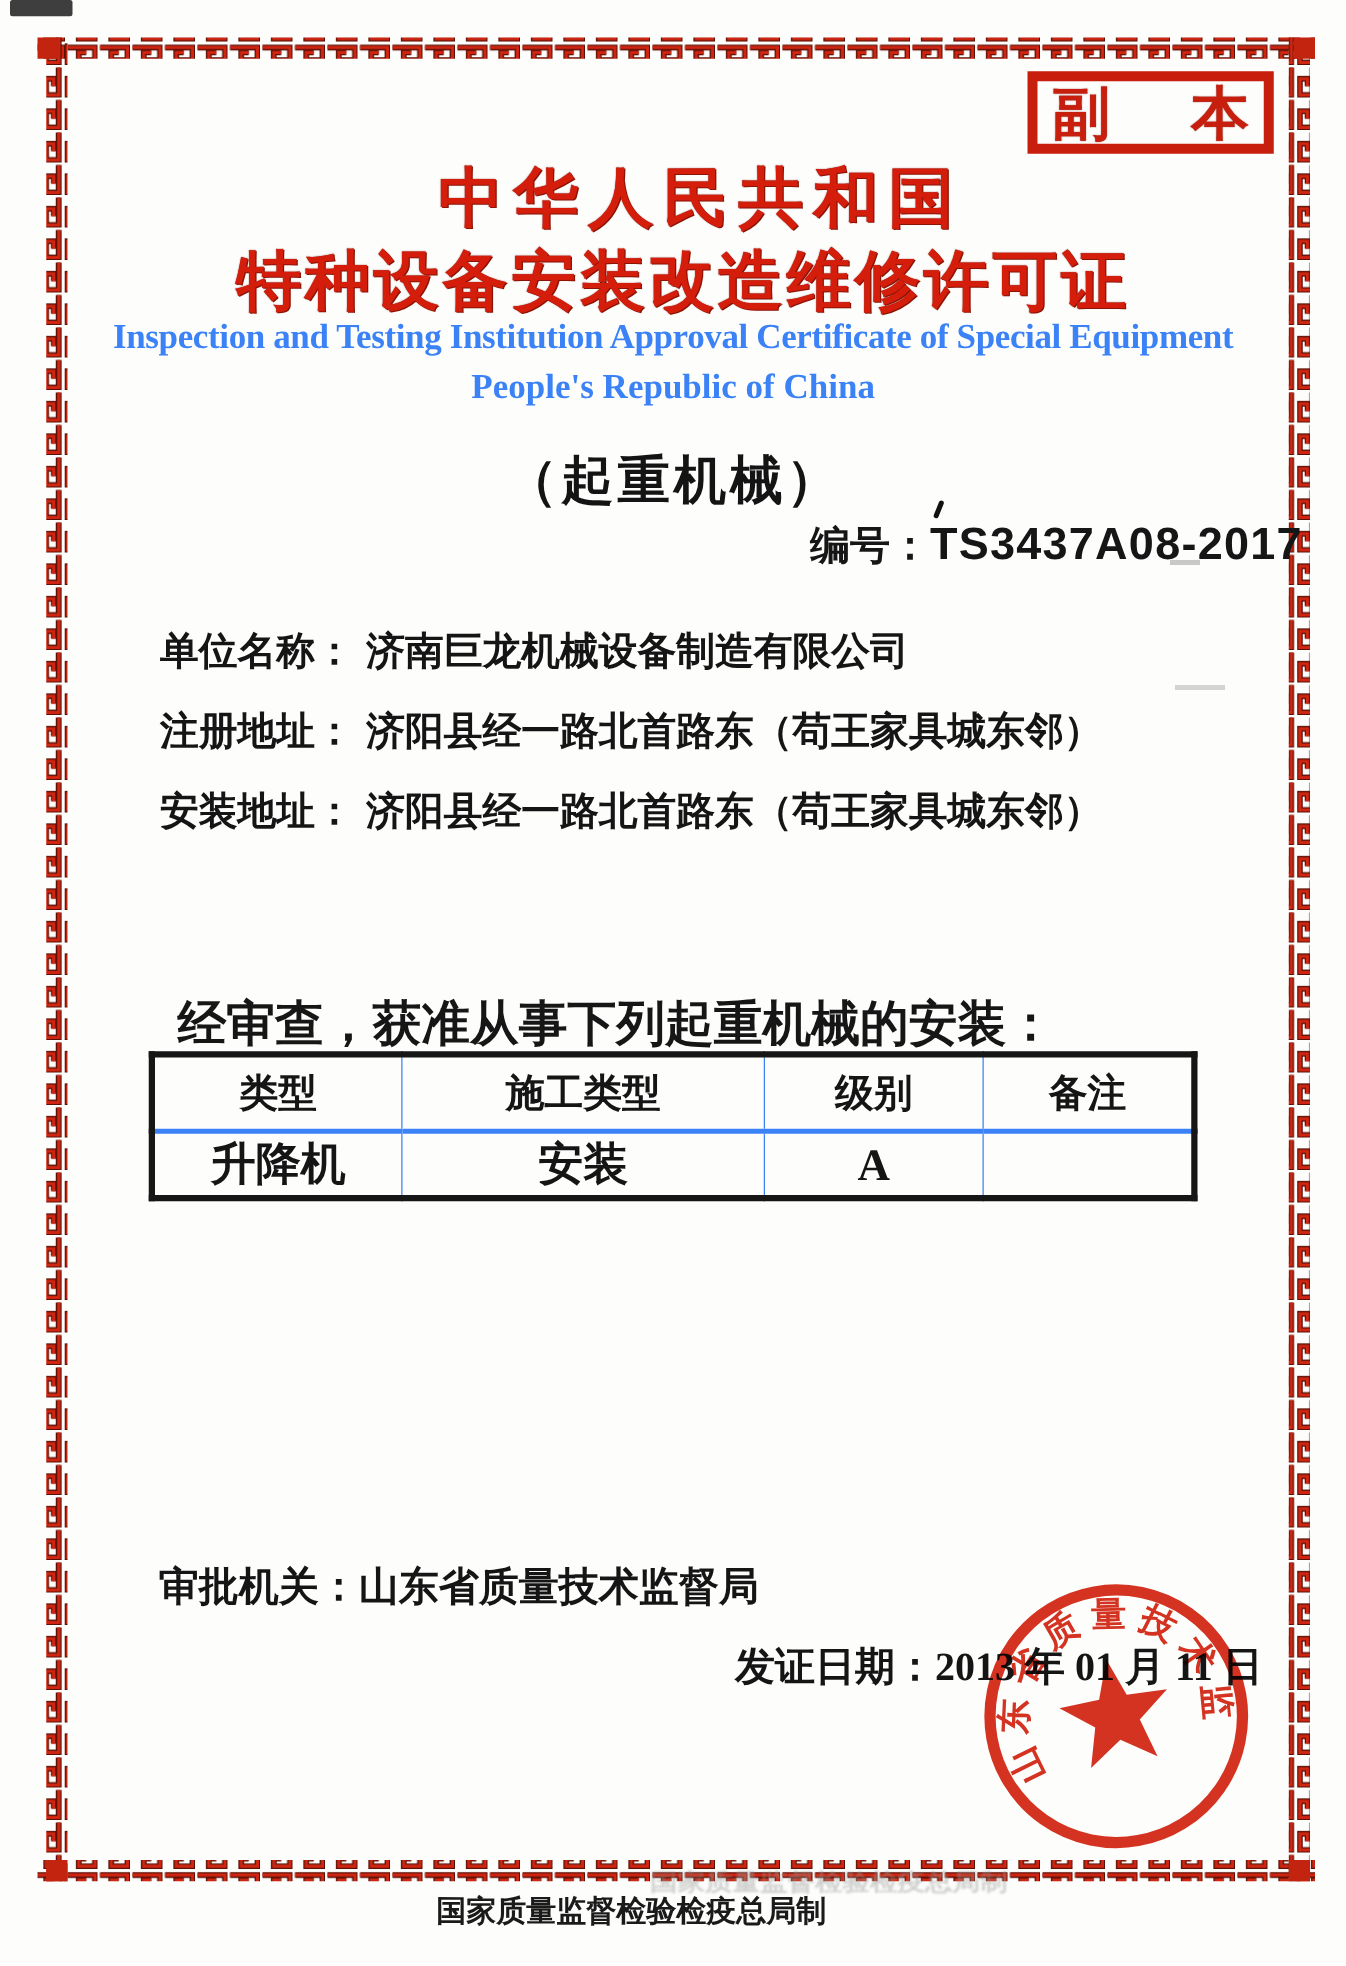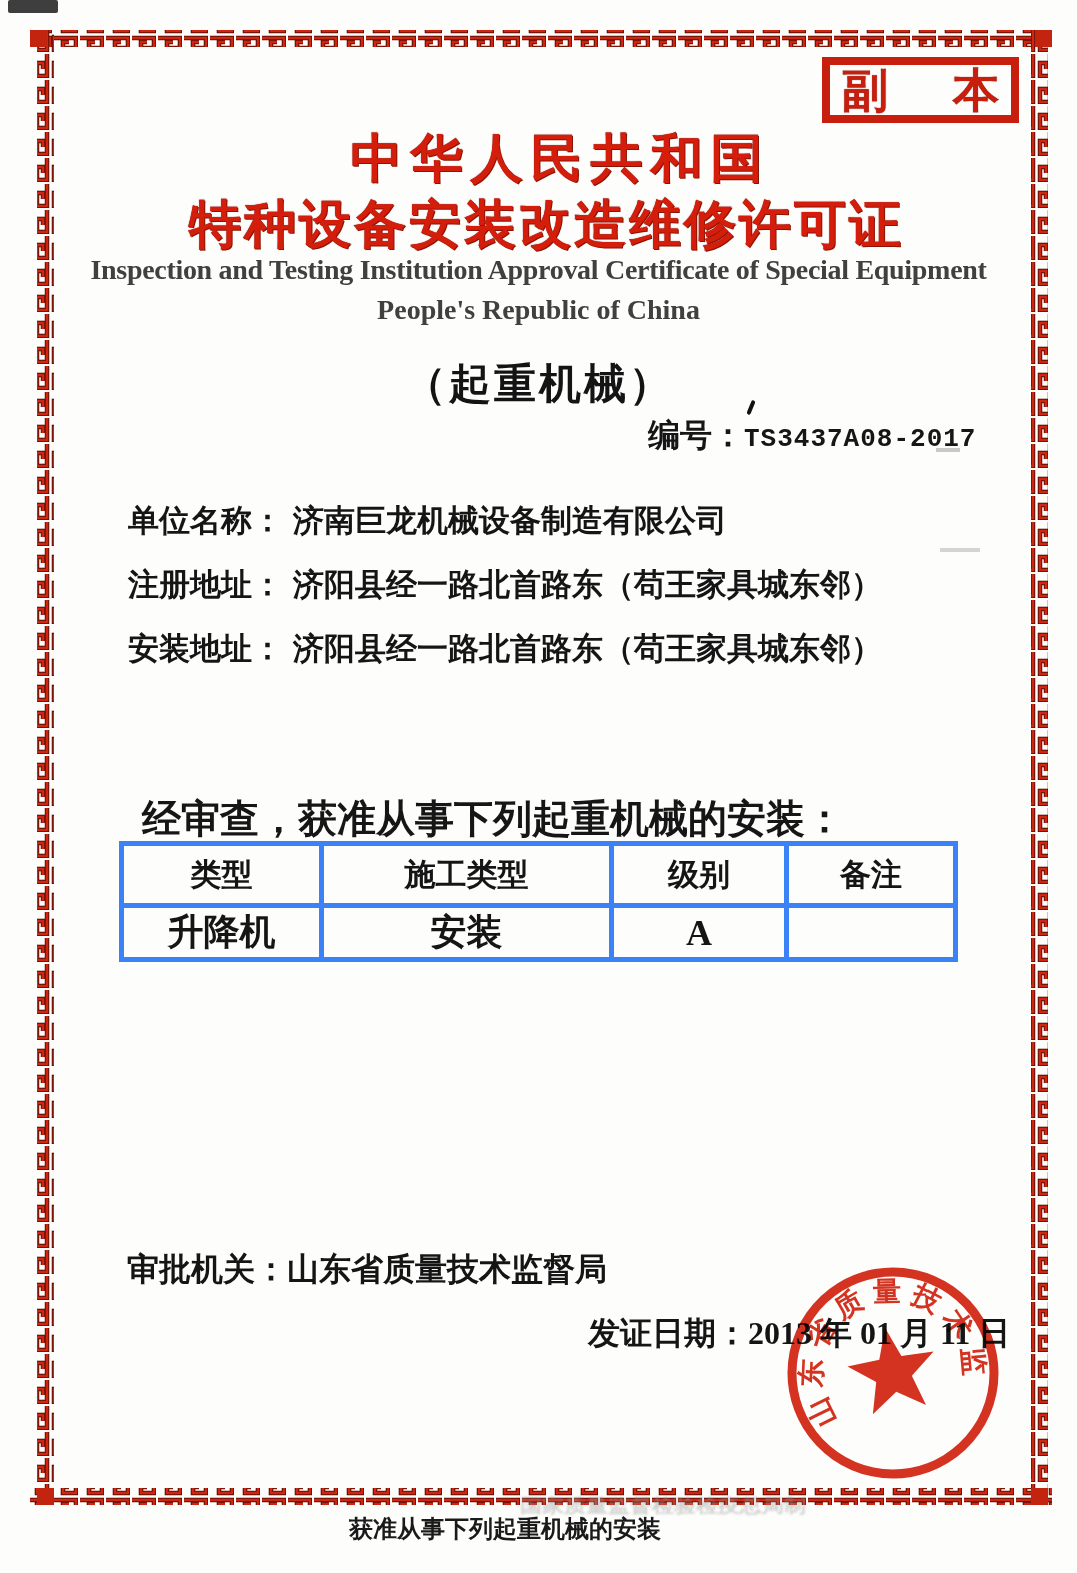--- a/index.html
+++ b/index.html
@@ -53,43 +53,43 @@
     white-space: nowrap;
   }
   .title-cn1 { top: 124px; font-size: 52px; letter-spacing: 8px; padding-left: 22px; }
   .title-cn2 { top: 190px; font-size: 52px; letter-spacing: 3px; padding-left: 8px; }
 
   .title-en {
     left: 0; width: 1077px;
     text-align: center;
     font-family: "Liberation Serif", "DejaVu Serif", serif;
     font-weight: 700;
-    color: #404040;
+    color: #3b82f6;
     white-space: nowrap;
   }
   .title-en1 { top: 254px; font-size: 28px; letter-spacing: -0.3px; }
   .title-en2 { top: 294px; font-size: 28px; }
 
   .category {
     left: 404px; top: 356px;
     font-size: 42px;
     font-weight: 700;
     letter-spacing: 3px;
     color: #141414;
     white-space: nowrap;
   }
 
   .cert-no {
     left: 648px; top: 414px;
     white-space: nowrap;
   }
   .cert-no .lbl { font-size: 32px; font-weight: 700; }
   .cert-no .val {
-    font-family: Liberation Mono, monospace;
-    font-size: 26px; font-weight: 700;
+    font-family: Liberation Sans, sans-serif;
+    font-size: 36px; font-weight: 700;
     letter-spacing: 1px;
   }
 
   .field-row {
     left: 128px;
     display: flex;
     gap: 10px;
     font-size: 31px;
     font-weight: 700;
     color: #151515;
@@ -107,21 +107,21 @@
 
   table.permit {
     position: absolute;
     left: 119px; top: 841px;
     width: 834px;
     border-collapse: collapse;
     border: 5px solid #161616;
     table-layout: fixed;
   }
   table.permit th, table.permit td {
-    border: 5px solid #3b82f6;
+    border: 1px solid #3b82f6;
     text-align: center;
     font-weight: 700;
     color: #151515;
     padding: 0;
   }
   table.permit th { height: 57px; font-size: 31px; border-bottom-width: 4px; }
   table.permit td { height: 37px; font-size: 36px; }
   table.permit td.grade { font-family: "Liberation Serif", "DejaVu Serif", serif; }
 
   .issue-line {
@@ -286,15 +286,15 @@
       <circle r="101" fill="none" stroke="#d2230f" stroke-width="9"></circle>
       <polygon fill="#d2230f" points="0,-46 -11.2,-15.4 -43.7,-14.2 -18.1,5.9 -27,37.2 0,19 27,37.2 18.1,5.9 43.7,-14.2 11.2,-15.4"></polygon>
       <path id="sealArc" d="M -61 38 A 72 72 0 1 1 61 38" fill="none"></path>
       <text font-size="28" font-weight="bold" fill="#d2230f" letter-spacing="8" font-family="Liberation Sans, DejaVu Sans, sans-serif">
         <textPath href="#sealArc" startOffset="2">山东省质量技术监督局</textPath>
       </text>
     </g>
   </svg>
 
   <div class="abs footer-ghost">国家质量监督检验检疫总局制</div>
-  <div class="abs footer-note">获准从事下列起重机械的安装</div>
+  <div class="abs footer-note">国家质量监督检验检疫总局制</div>
 
 </div>
 
 </body></html>

